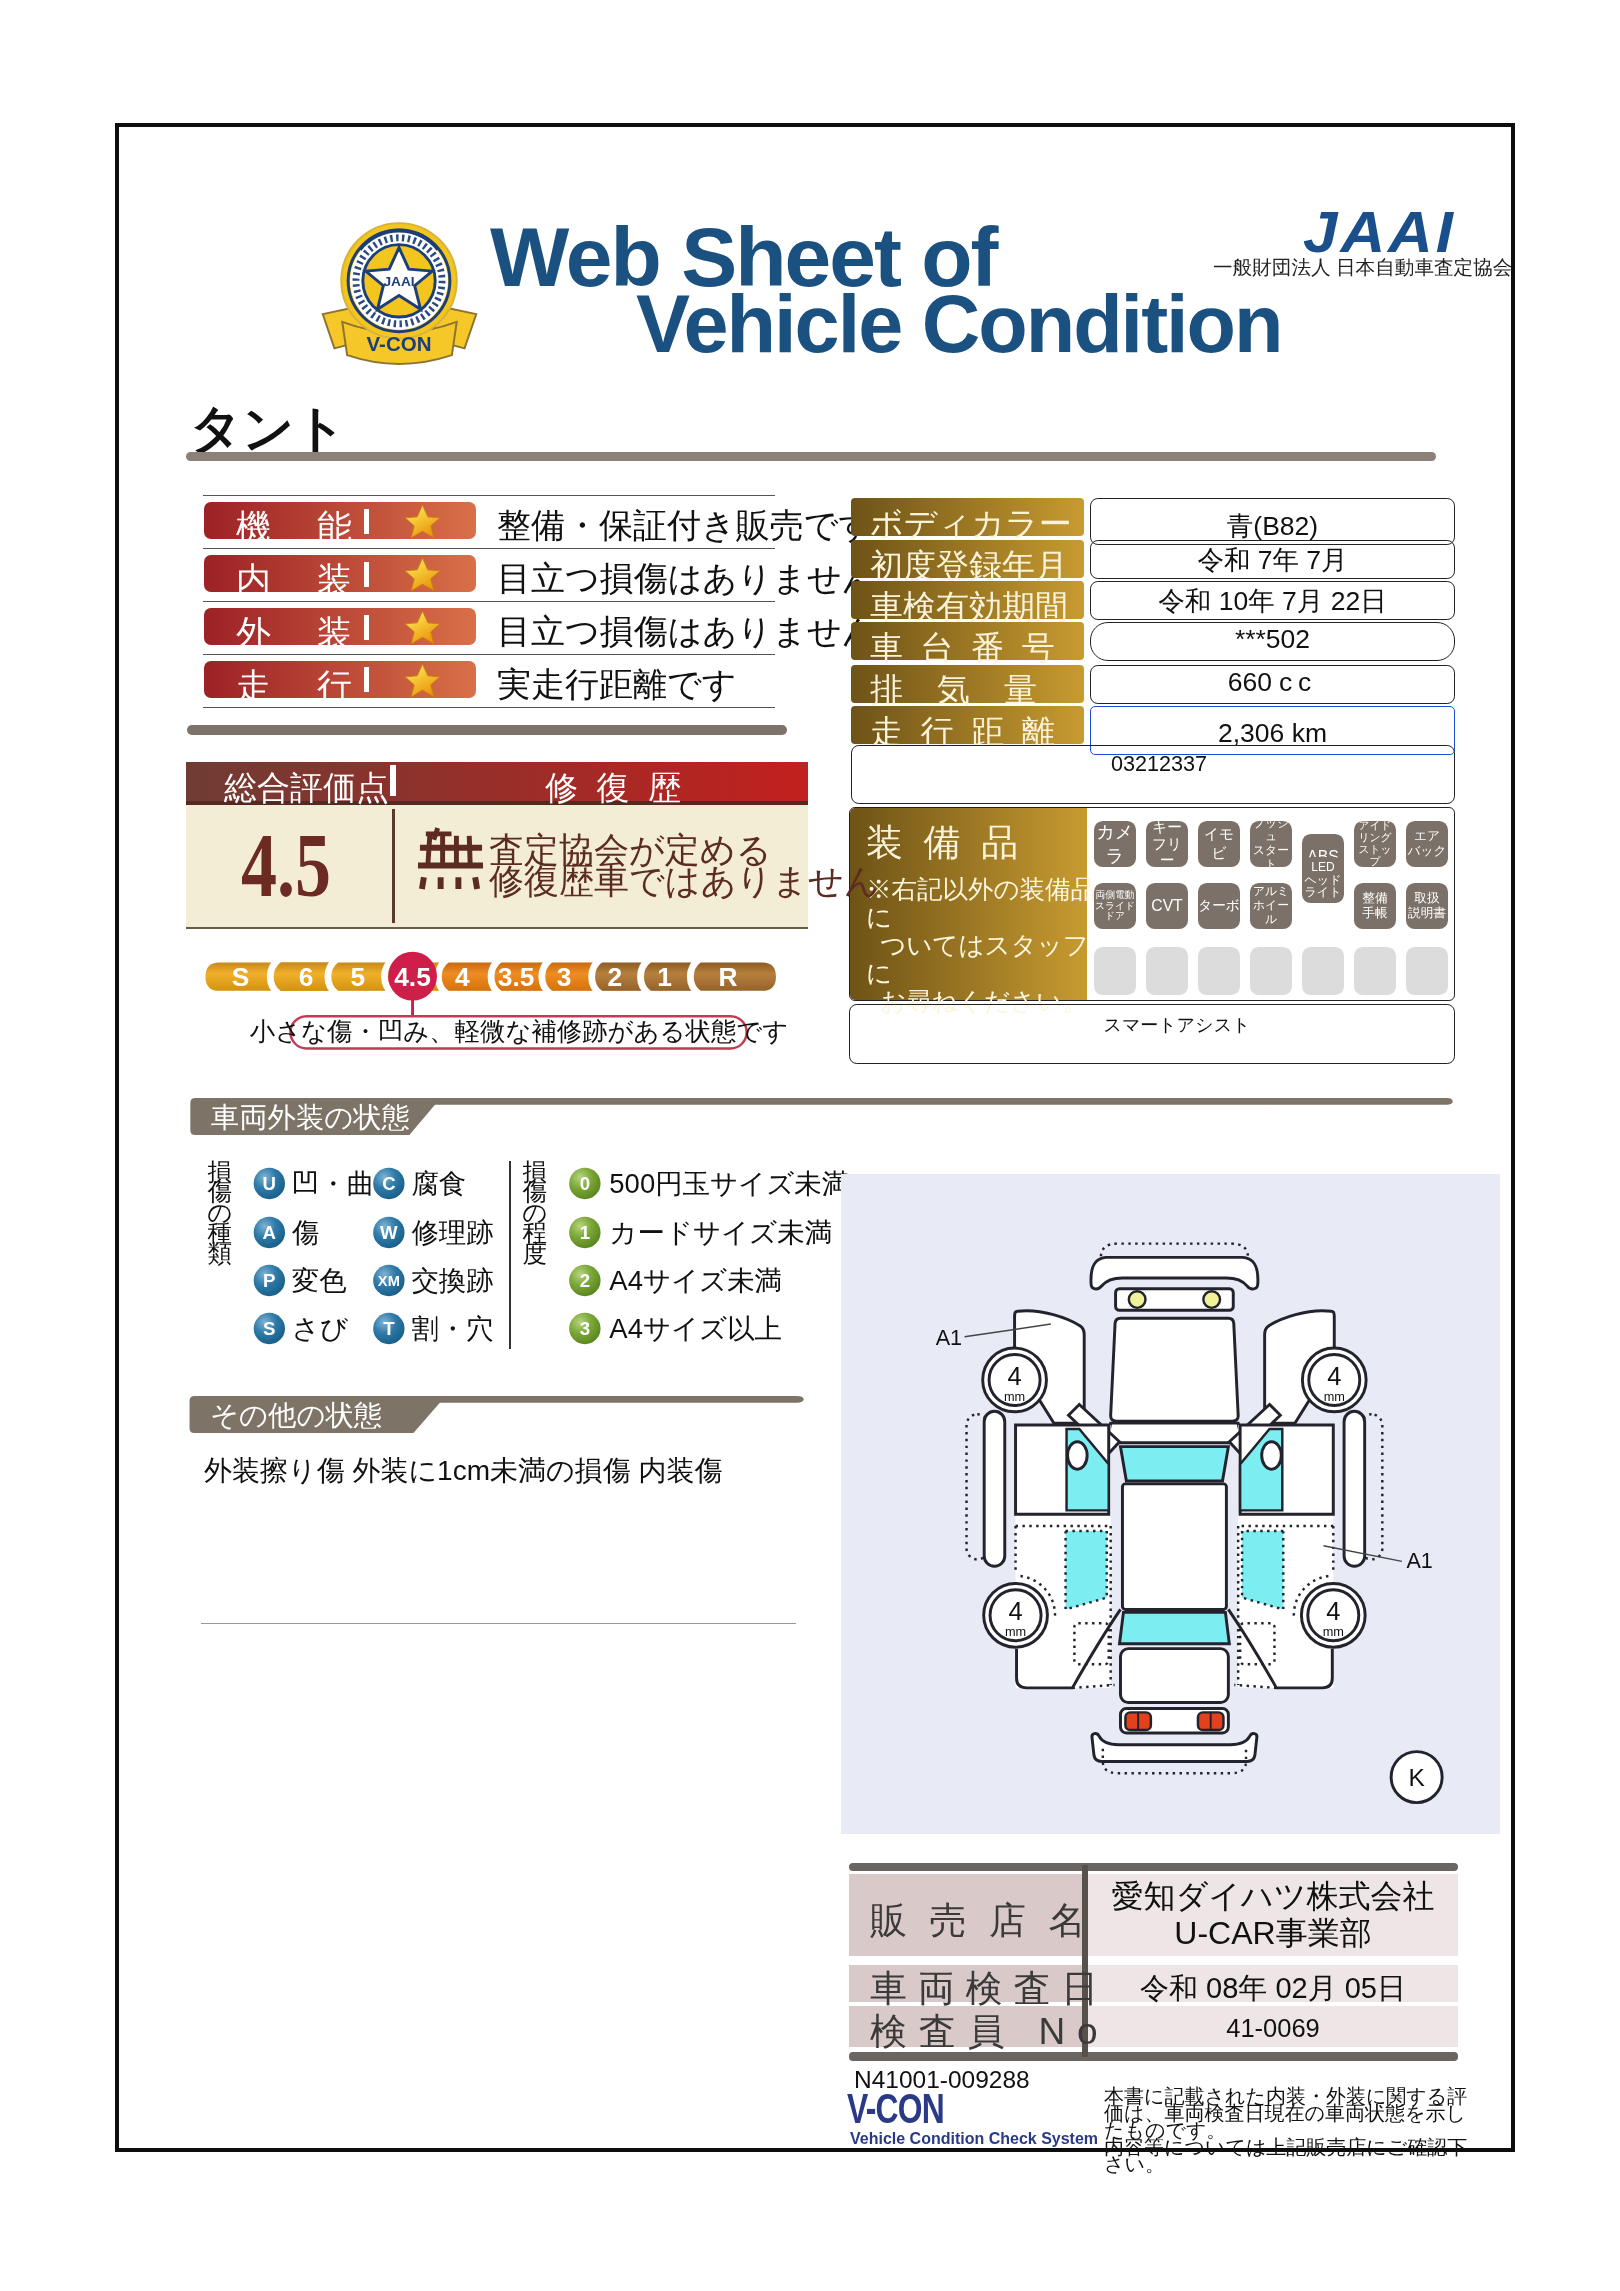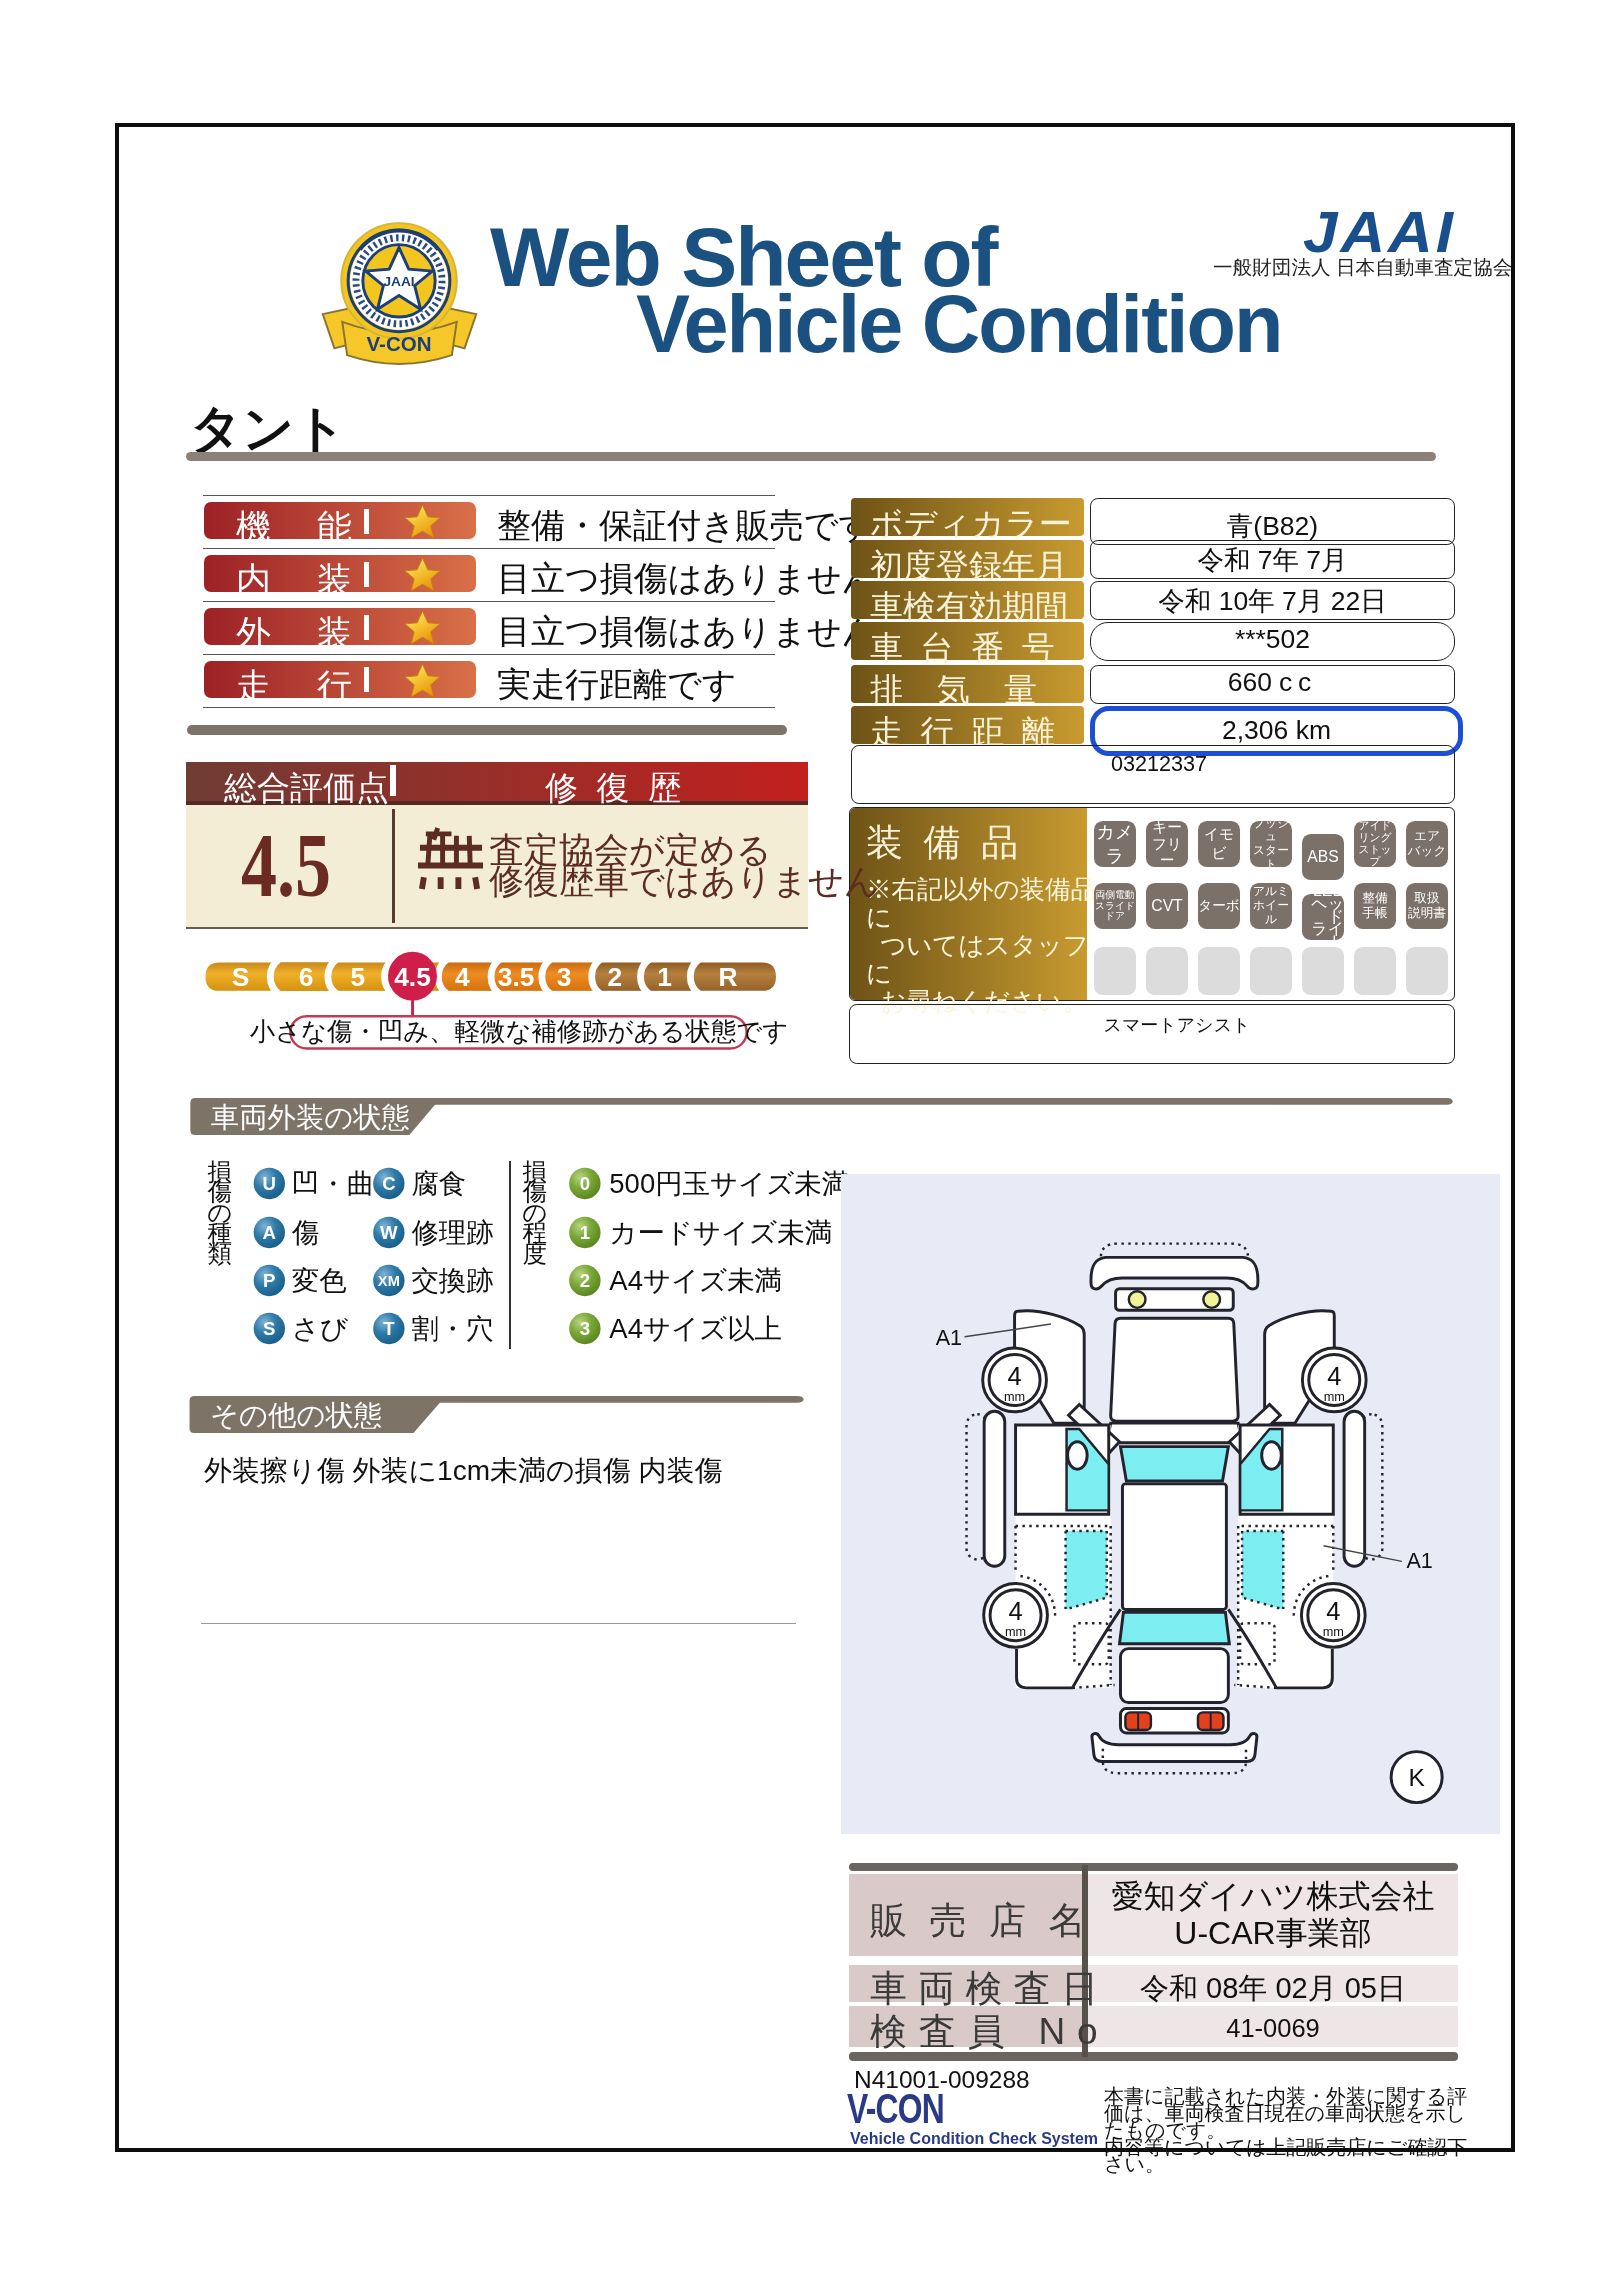--- a/index.html
+++ b/index.html
@@ -104,21 +104,21 @@
 <div class="abs" style="left:851px;top:622px;width:233px;height:38px;border-radius:3.9px;background:linear-gradient(90deg,#6e5317,#c89b30);"></div>
 <div class="abs" style="left:870px;top:626px;width:216px;font-size:33px;color:#faf3da;letter-spacing:17.6px;">車台番号</div>
 <div class="abs" style="left:1090px;top:622px;width:363px;height:36px;border:1px solid #222;border-radius:18px;font-size:26.5px;padding-top:1px;color:#111;text-align:center;">***502</div>
 
 <div class="abs" style="left:851px;top:665px;width:233px;height:38px;border-radius:3.9px;background:linear-gradient(90deg,#6e5317,#c89b30);"></div>
 <div class="abs" style="left:870px;top:668px;width:216px;font-size:33px;color:#faf3da;letter-spacing:34px;">排気量</div>
 <div class="abs" style="left:1090px;top:665px;width:363px;height:36px;border:1px solid #222;border-radius:7.8px;font-size:26.5px;padding-top:1px;color:#111;text-align:center;">660<span style="letter-spacing:5.9px;margin-left:7px;">cc</span></div>
 
 <div class="abs" style="left:851px;top:706px;width:233px;height:38px;border-radius:3.9px;background:linear-gradient(90deg,#6e5317,#c89b30);"></div>
 <div class="abs" style="left:870px;top:710px;width:216px;font-size:33px;color:#faf3da;letter-spacing:17.6px;">走行距離</div>
-<div class="abs" style="left:1090px;top:706px;width:363px;height:36px;border:5px solid #1d4ed8;border-radius:19px;font-size:26.5px;padding-top:4px;color:#111;text-align:center;">2,306 km</div>
+<div class="abs" style="left:1090px;top:706px;width:363px;height:36px;border:1px solid #1d4ed8;border-radius:5px;font-size:26.5px;padding-top:11px;color:#111;text-align:center;">2,306 km</div>
 
 <div class="abs" style="left:851px;top:745px;width:602px;height:57px;border:1px solid #222;border-radius:7.8px;"></div>
 <div class="abs" style="left:1111px;top:751px;font-size:21.6px;color:#111;">03212337</div>
 
 <div class="abs" style="left:849px;top:807px;width:604px;height:192px;border:1px solid #222;border-radius:5.9px;overflow:hidden;">
   <div style="position:absolute;left:0;top:0;width:237px;height:192px;background:linear-gradient(90deg,#6e5317,#c89b30);"></div>
 </div>
 <div class="abs" style="left:866px;top:818px;width:235px;font-size:37px;color:#faf3da;letter-spacing:20.6px;">装備品</div>
 <div class="abs" style="left:866px;top:875px;width:245px;font-size:25.5px;line-height:28px;color:#fdf6dc;">※右記以外の装備品に<br>&nbsp;&nbsp;ついてはスタッフに<br>&nbsp;&nbsp;お尋ねください。</div>
 
@@ -142,21 +142,21 @@
 <div class="bdg" style="left:1406px;top:821px;font-size:12.7px;line-height:14.7px;">エア<br>バック</div>
 
 <div class="bdg" style="left:1094px;top:883px;font-size:9.8px;line-height:10.8px;">両側電動<br>スライド<br>ドア</div>
 
 <div class="bdg" style="left:1146px;top:883px;font-size:15.7px;">CVT</div>
 
 <div class="bdg" style="left:1198px;top:883px;font-size:13.7px;">ターボ</div>
 
 <div class="bdg" style="left:1250px;top:883px;font-size:11.8px;line-height:13.7px;">アルミ<br>ホイール</div>
 
-<div class="bdg" style="left:1302px;top:894px;font-size:16px;line-height:12.7px;text-align:right;">LED<br>ヘッド<br>ライト</div>
+<div class="bdg" style="left:1302px;top:857px;font-size:12px;line-height:12.7px;">LED<br>ヘッド<br>ライト</div>
 
 <div class="bdg" style="left:1354px;top:883px;font-size:12.7px;line-height:14.7px;">整備<br>手帳</div>
 
 <div class="bdg" style="left:1406px;top:883px;font-size:12.7px;line-height:14.7px;">取扱<br>説明書</div>
 
 <div class="bde" style="left:1094px;top:947px;"></div>
 <div class="bde" style="left:1146px;top:947px;"></div>
 <div class="bde" style="left:1198px;top:947px;"></div>
 <div class="bde" style="left:1250px;top:947px;"></div>
 <div class="bde" style="left:1302px;top:947px;"></div>

